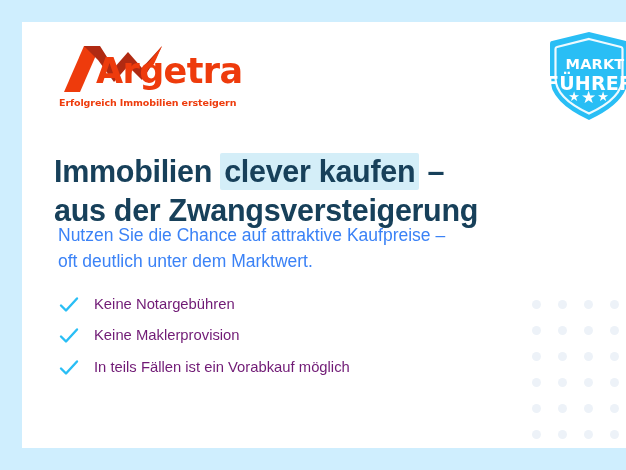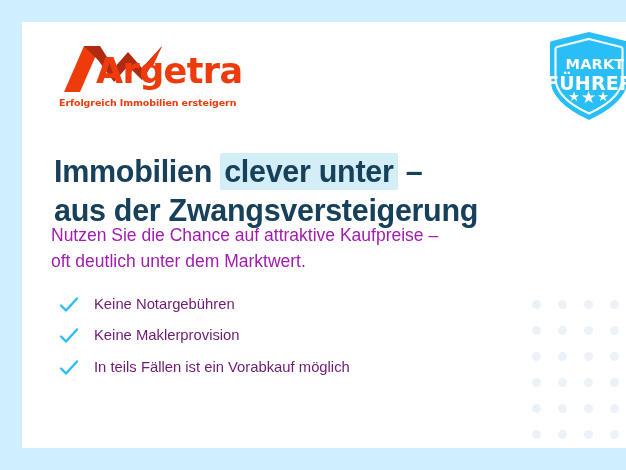--- a/index.html
+++ b/index.html
@@ -150,25 +150,25 @@
     padding: 1px 4px 2px 4px;
     border-radius: 2px;
     box-decoration-break: clone;
     -webkit-box-decoration-break: clone;
   }
   .headline .line2 { display: block; }
 
   
   .subhead {
     position: absolute;
-    left: 29px;
+    left: 36px;
     top: 200px;
     width: 510px;
     font-size: 17.5px;
-    color: #a21caf;
+    color: #3b82f6;
     line-height: 1.5;
     font-weight: normal;
   }
 
   
   .bullets {
     position: absolute;
     left: 34px;
     top: 272px;
     width: 470px;
@@ -253,21 +253,21 @@
         <path d="M43 9 L75 17 Q76.5 17.4 76.5 19 L76.5 48 Q76.5 68 43 83.5 Q9.5 68 9.5 48 L9.5 19 Q9.5 17.4 11 17 Z" fill="none" stroke="#FFFFFF" stroke-width="2.2" opacity="0.92"></path>
       </svg>
       <div class="badge-line1">MARKT</div>
       <div class="badge-line2">FÜHRER</div>
       <div class="badge-stars">
         <span>★</span><span class="star-big">★</span><span>★</span>
       </div>
     </div>
 
     <h1 class="headline">
-      <span>Immobilien </span><span class="hl-mark">clever unter</span><span> –</span>
+      <span>Immobilien </span><span class="hl-mark">clever kaufen</span><span> –</span>
       <span class="line2">aus der Zwangsversteigerung</span>
     </h1>
 
     <div class="subhead">
       <div>Nutzen Sie die Chance auf attraktive Kaufpreise –</div>
       <div>oft deutlich unter dem Marktwert.</div>
     </div>
 
     <ul class="bullets">
       <li>

